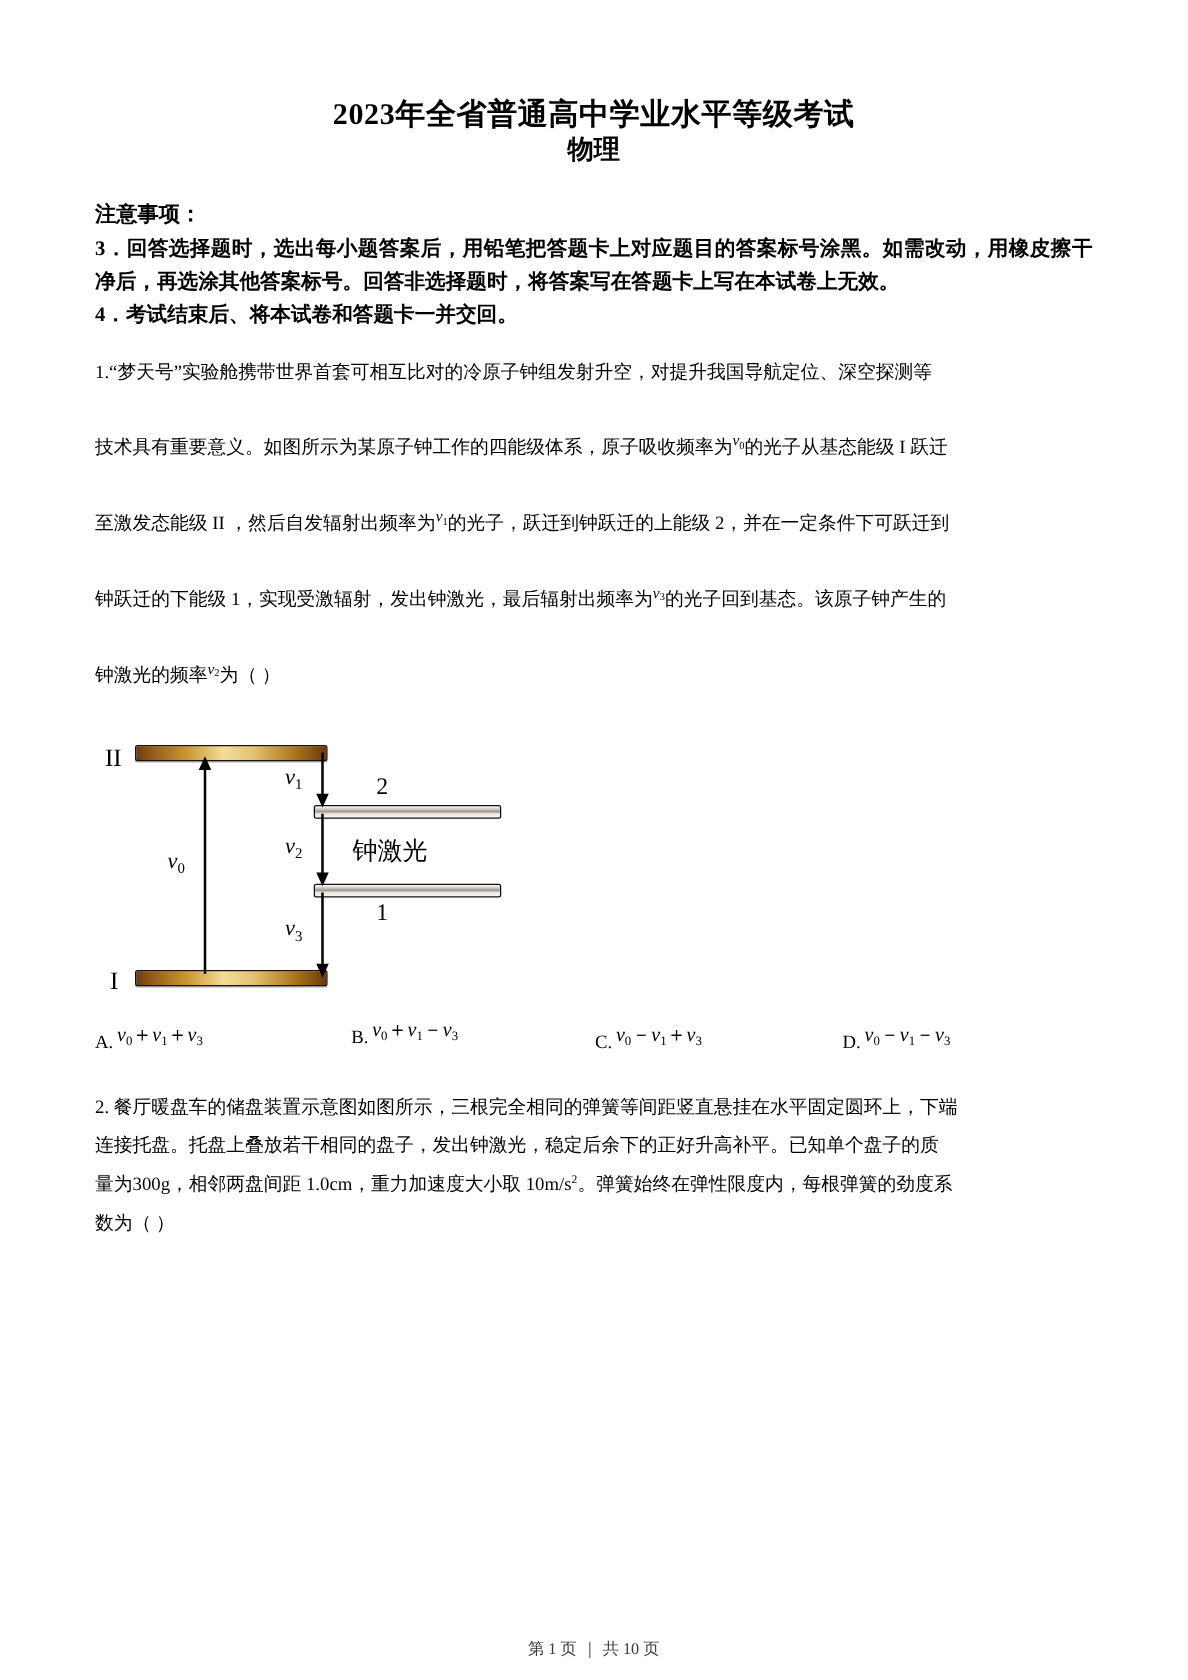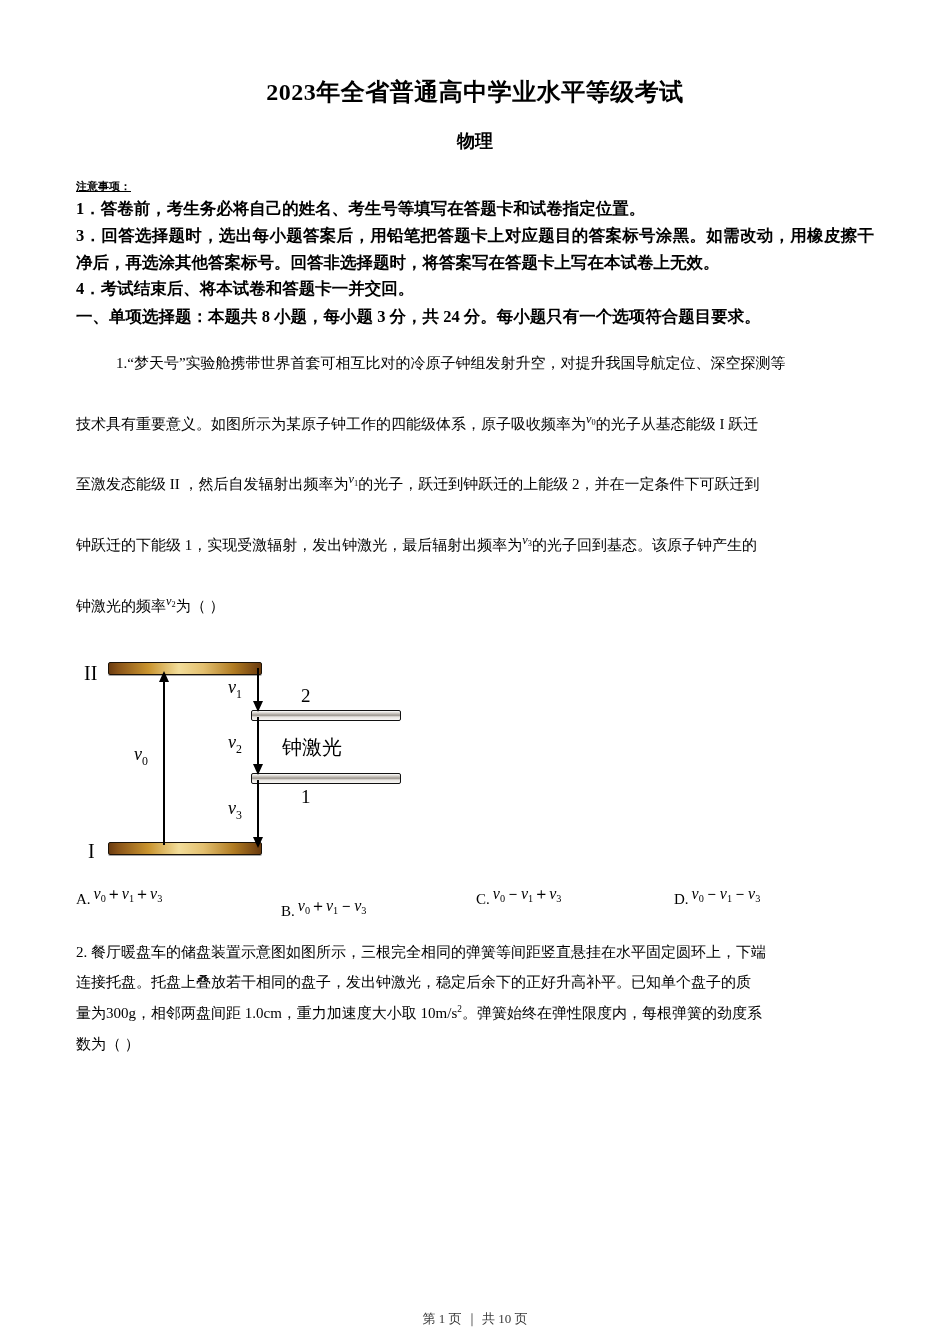--- a/index.html
+++ b/index.html
@@ -31,35 +31,33 @@
   .doc-title {
     text-align: center;
     font-size: 24px;
     font-weight: bold;
     letter-spacing: 0.5px;
     margin-top: 78px;
     line-height: 1.2;
   }
   .doc-subject {
     text-align: center;
-    font-size: 18px;
-    font-weight: bold;
-    margin-top: 24px;
+    font-size: 21px;
+    font-weight: bold;
     line-height: 1.2;
   }
 
   
   .notice {
     margin-top: 26px;
   }
   .notice-title {
-    font-size: 11px;
+    font-size: 17px;
     font-weight: bold;
     line-height: 1.62;
-    text-decoration: underline;
   }
   .notice-item {
     font-size: 16.5px;
     font-weight: bold;
     line-height: 1.62;
     text-align: justify;
     text-justify: inter-ideograph;
   }
   .section-head {
     font-size: 16.5px;
@@ -238,30 +236,28 @@
 <body>
 
 <div class="page">
   <div class="content">
 
     <div class="doc-title">2023年全省普通高中学业水平等级考试</div>
     <div class="doc-subject">物理</div>
 
     <div class="notice">
       <div class="notice-title">注意事项：</div>
-      <div class="notice-item">1．答卷前，考生务必将自己的姓名、考生号等填写在答题卡和试卷指定位置。</div>
       <div class="notice-item">3．回答选择题时，选出每小题答案后，用铅笔把答题卡上对应题目的答案标号涂黑。如需改动，用橡皮擦干净后，再选涂其他答案标号。回答非选择题时，将答案写在答题卡上写在本试卷上无效。</div>
       <div class="notice-item">4．考试结束后、将本试卷和答题卡一并交回。</div>
     </div>
 
-    <div class="section-head">一、单项选择题：本题共 8 小题，每小题 3 分，共 24 分。每小题只有一个选项符合题目要求。</div>
 
     <div>
 
-      <div class="q-loose" style="margin-top:2px;margin-left:40px;">
+      <div class="q-loose" style="margin-top:2px;">
         <span>1.</span><span>“梦天号”实验舱携带世界首套可相互比对的冷原子钟组发射升空，对提升我国导航定位、深空探测等</span>
       </div>
 
       <div class="q-loose">
         <span>技术具有重要意义。如图所示为某原子钟工作的四能级体系，原子吸收频率为</span><span class="nu sup-raise"><span>ν</span><sub>0</sub></span><span>的光子从基态能级 I 跃迁</span>
       </div>
 
       <div class="q-loose">
         <span>至激发态能级 II ，然后自发辐射出频率为</span><span class="nu sup-raise"><span>ν</span><sub>1</sub></span><span>的光子，跃迁到钟跃迁的上能级 2，并在一定条件下可跃迁到</span>
       </div>
@@ -316,21 +312,21 @@
         <div class="dnum" style="left:217px; top:27px;">2</div>
         <div class="dnum" style="left:217px; top:128px;">1</div>
 
         <div class="dcn" style="left:198px; top:78px;">钟激光</div>
       </div>
 
       <div class="options">
         <div class="option" style="left:0px; top:4px;">
           <span class="opt-letter">A.</span><span class="opt-formula"><span>ν</span><sub>0</sub><span class="op">＋</span><span>ν</span><sub>1</sub><span class="op">＋</span><span>ν</span><sub>3</sub></span>
         </div>
-        <div class="option" style="left:205px; top:16px;">
+        <div class="option" style="left:205px; top:0;">
           <span class="opt-letter">B.</span><span class="opt-formula"><span>ν</span><sub>0</sub><span class="op">＋</span><span>ν</span><sub>1</sub><span class="op">－</span><span>ν</span><sub>3</sub></span>
         </div>
         <div class="option" style="left:400px; top:4px;">
           <span class="opt-letter">C.</span><span class="opt-formula"><span>ν</span><sub>0</sub><span class="op">－</span><span>ν</span><sub>1</sub><span class="op">＋</span><span>ν</span><sub>3</sub></span>
         </div>
         <div class="option" style="left:598px; top:4px;">
           <span class="opt-letter">D.</span><span class="opt-formula"><span>ν</span><sub>0</sub><span class="op">－</span><span>ν</span><sub>1</sub><span class="op">－</span><span>ν</span><sub>3</sub></span>
         </div>
       </div>
     </div>

